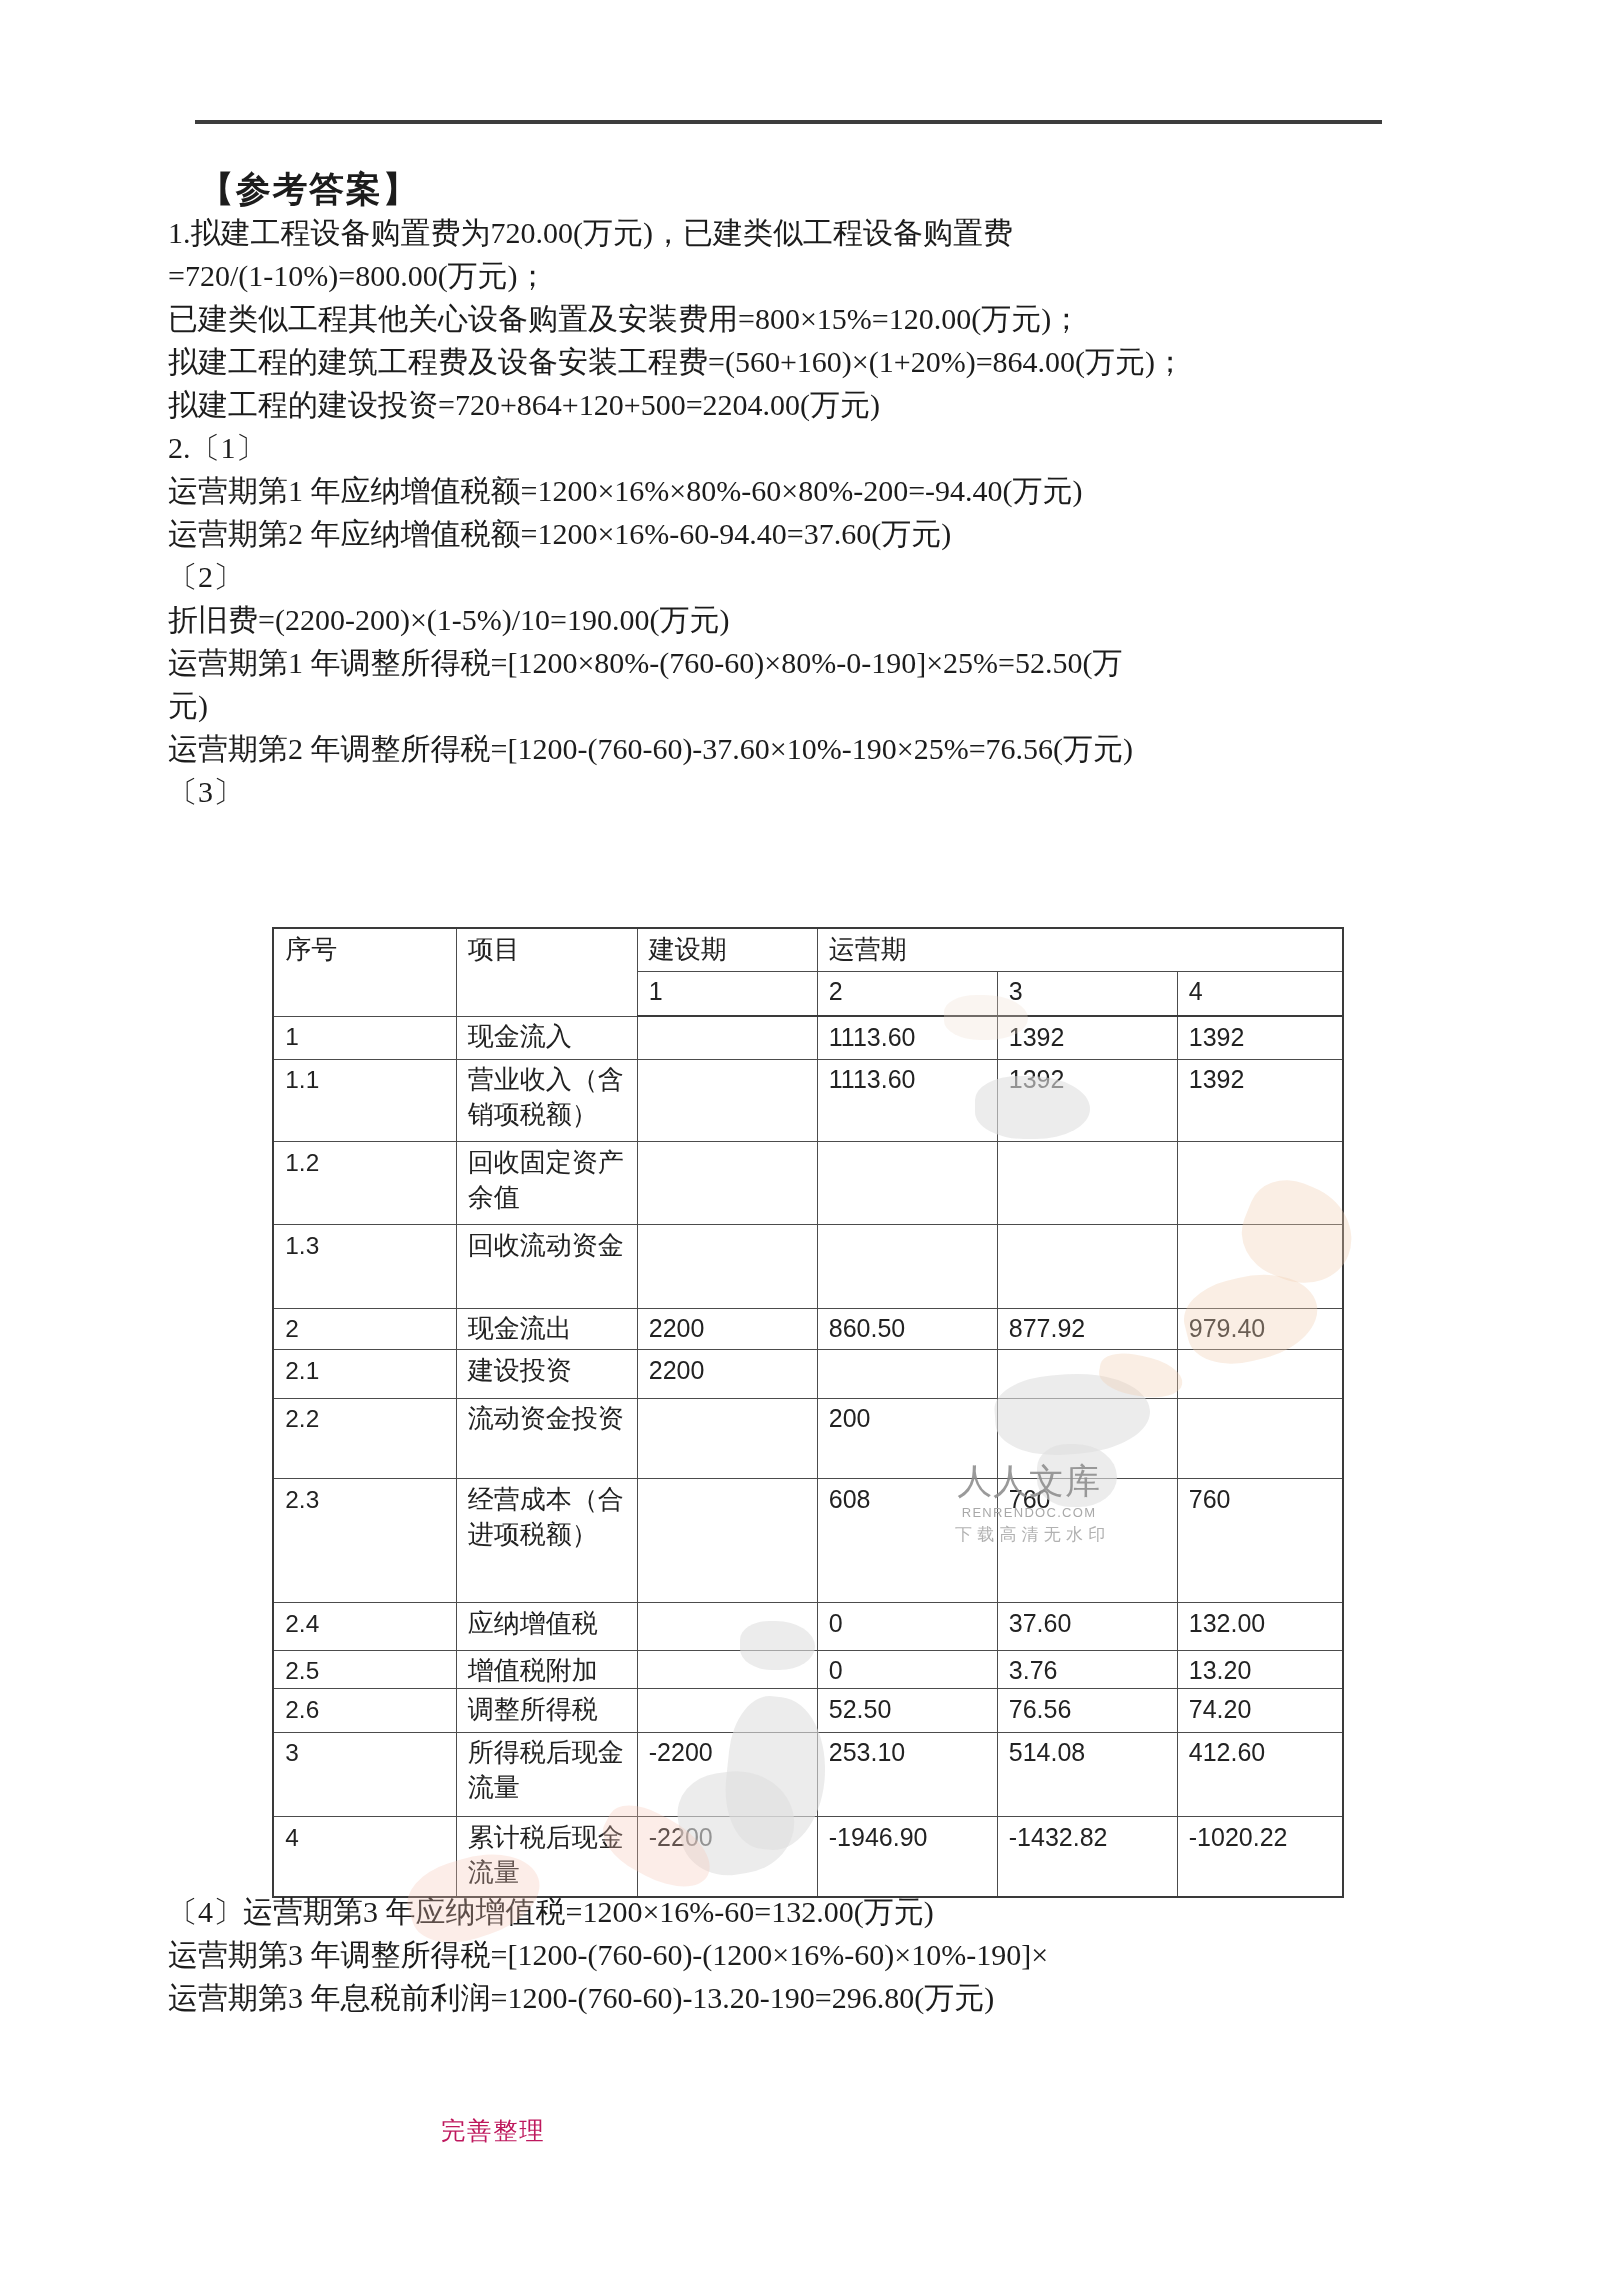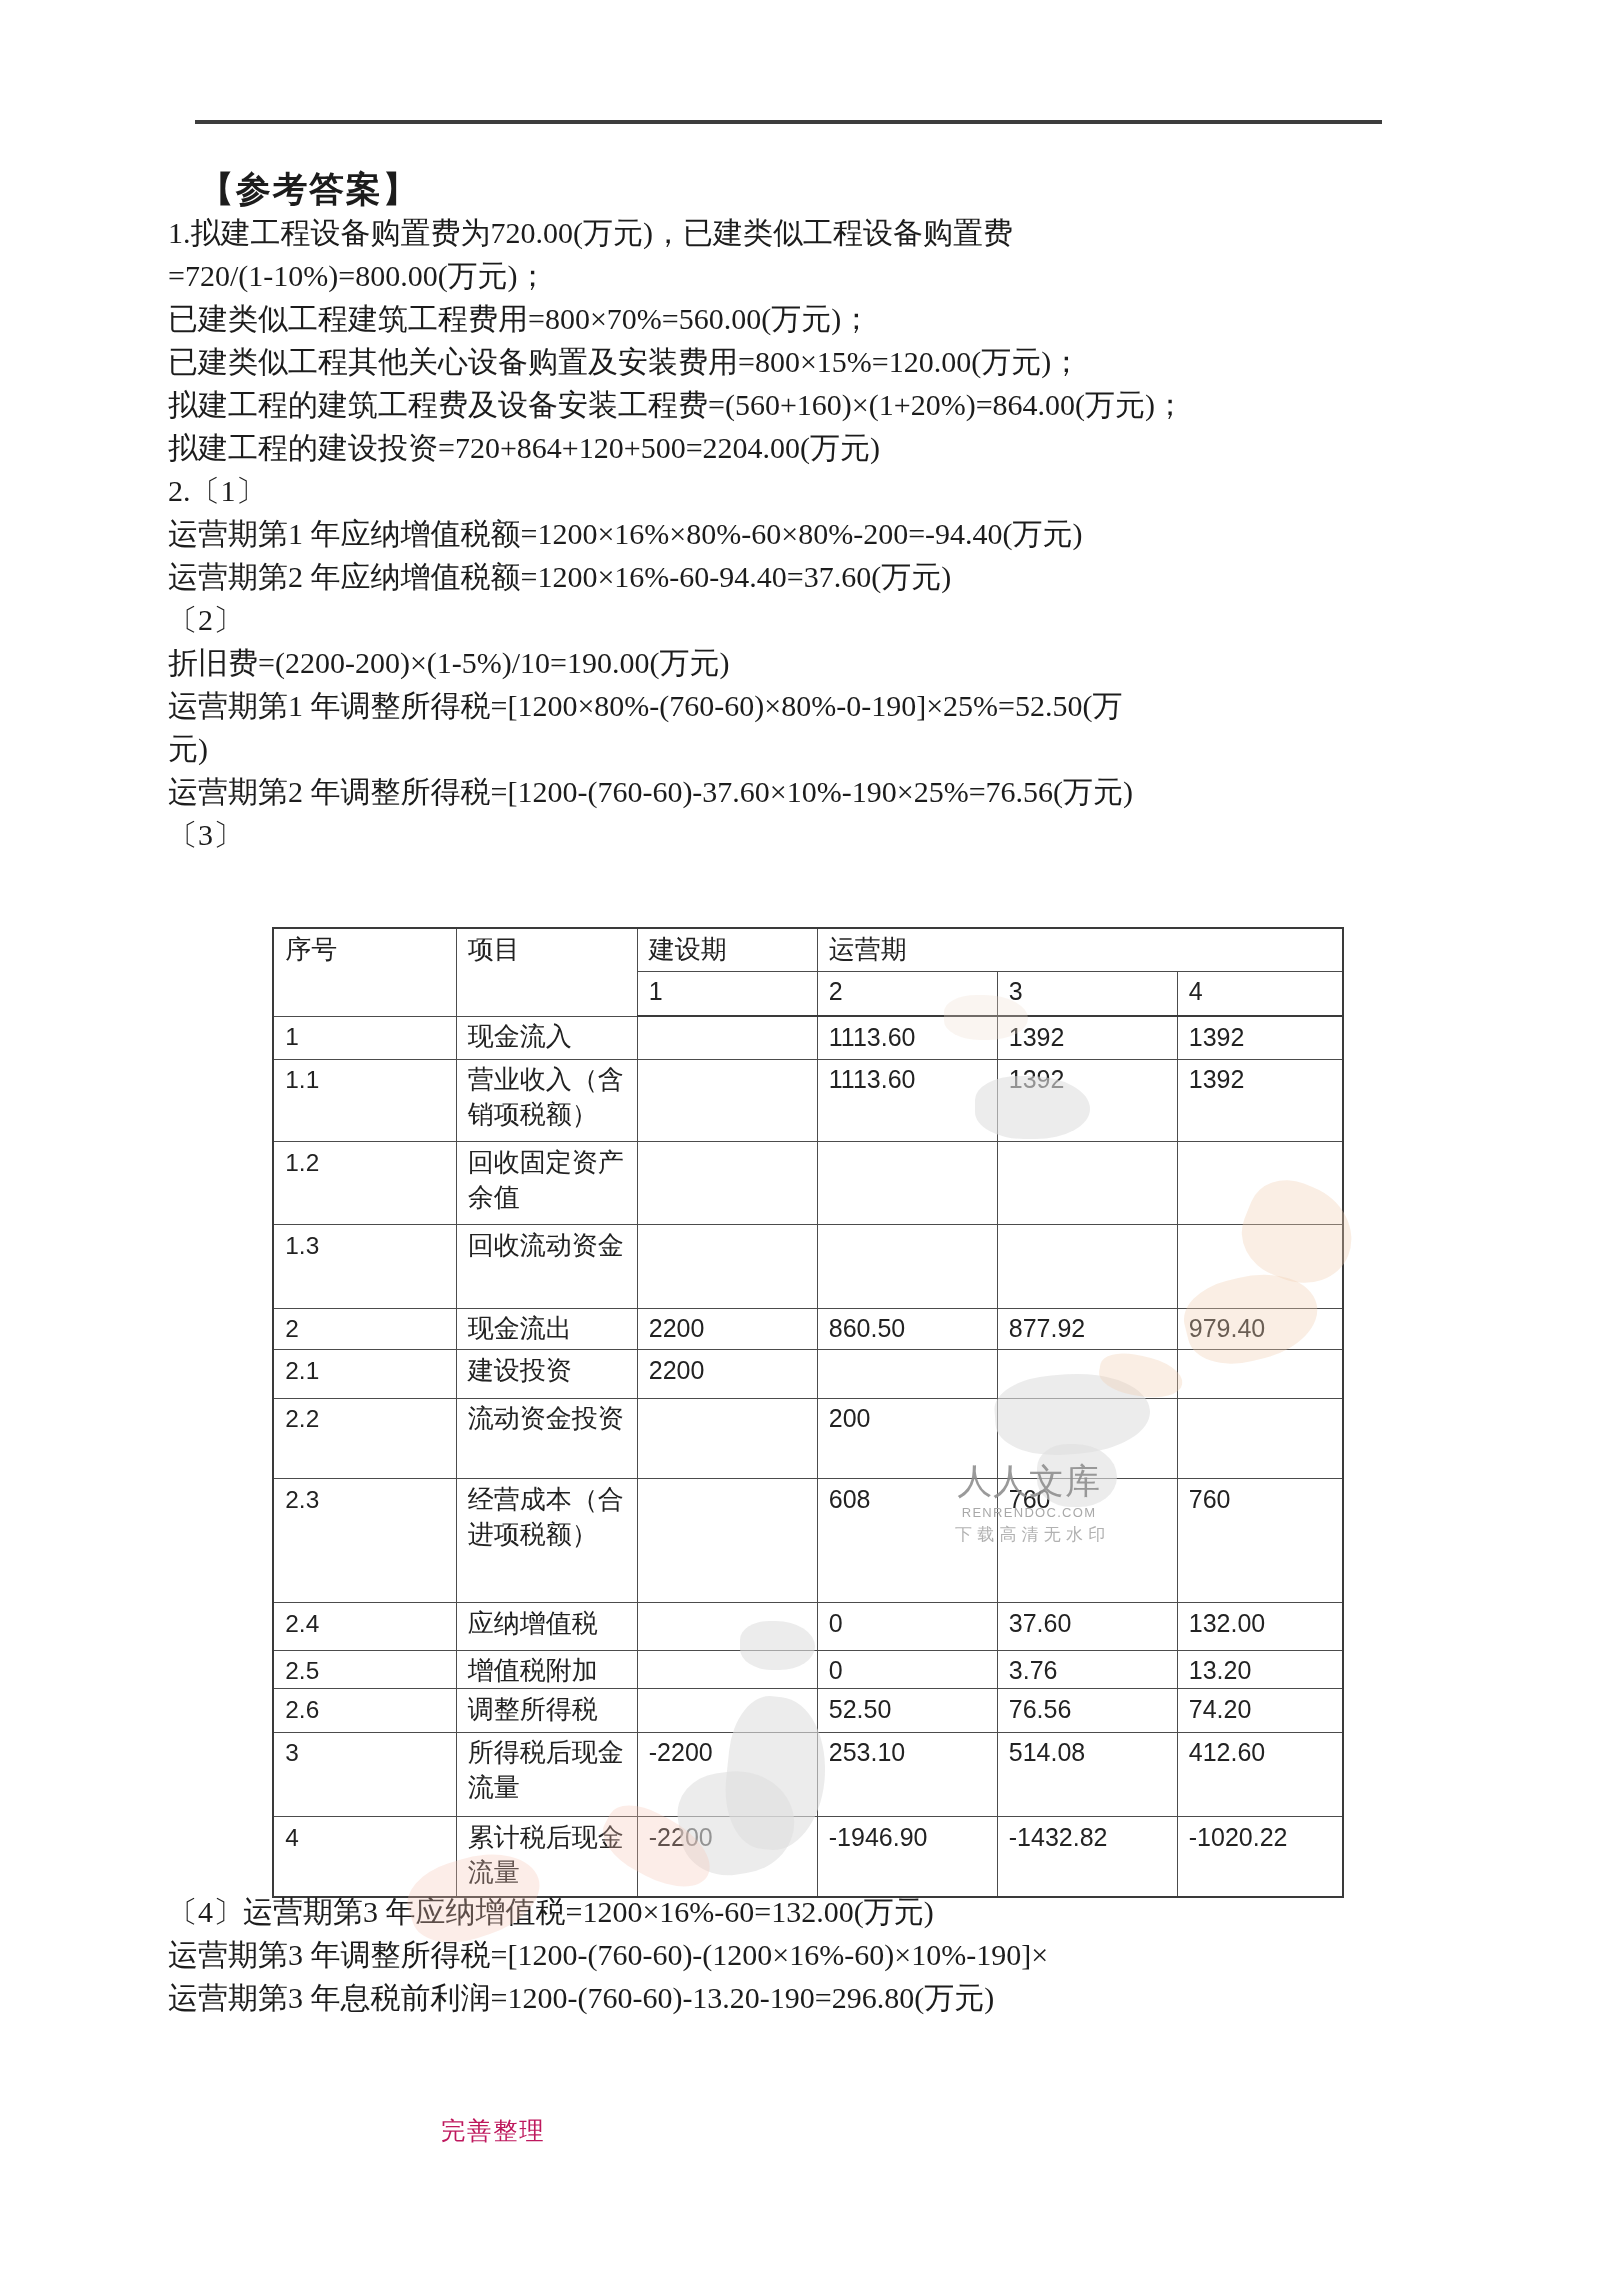--- a/index.html
+++ b/index.html
@@ -104,21 +104,20 @@
 
 <div id="page">
 
   <div id="top-rule"></div>
 
   <div id="heading">【参考答案】</div>
 
   <div id="top-paragraphs" class="para-block">
       <div class="line">1.拟建工程设备购置费为720.00(万元)，已建类似工程设备购置费</div>
       <div class="line">=720/(1-10%)=800.00(万元)；</div>
-      <div class="line">已建类似工程建筑工程费用=800×70%=560.00(万元)；</div>
       <div class="line">已建类似工程其他关心设备购置及安装费用=800×15%=120.00(万元)；</div>
       <div class="line">拟建工程的建筑工程费及设备安装工程费=(560+160)×(1+20%)=864.00(万元)；</div>
       <div class="line">拟建工程的建设投资=720+864+120+500=2204.00(万元)</div>
       <div class="line">2.〔1〕</div>
       <div class="line">运营期第1 年应纳增值税额=1200×16%×80%-60×80%-200=-94.40(万元)</div>
       <div class="line">运营期第2 年应纳增值税额=1200×16%-60-94.40=37.60(万元)</div>
       <div class="line">〔2〕</div>
       <div class="line">折旧费=(2200-200)×(1-5%)/10=190.00(万元)</div>
       <div class="line">运营期第1 年调整所得税=[1200×80%-(760-60)×80%-0-190]×25%=52.50(万</div>
       <div class="line">元)</div>

